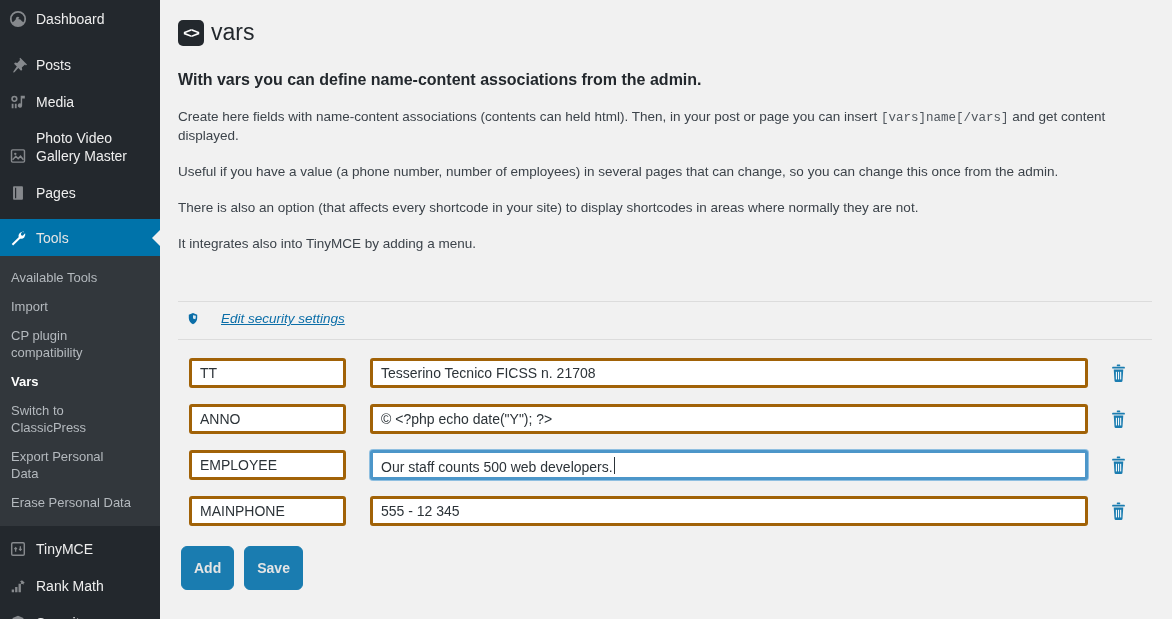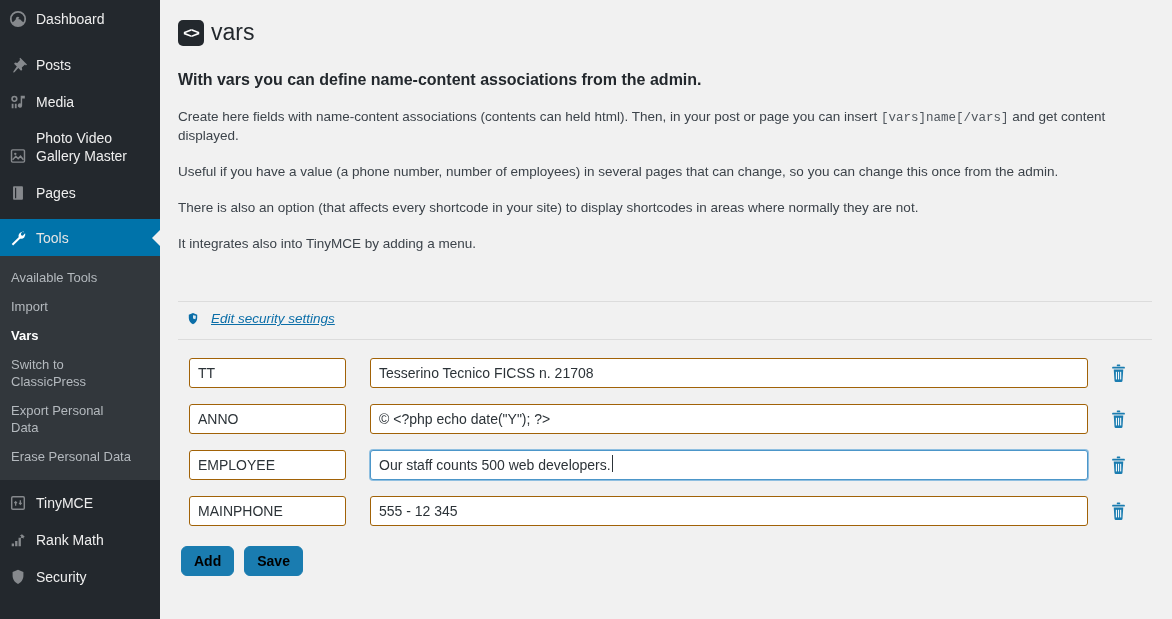--- a/index.html
+++ b/index.html
@@ -136,21 +136,21 @@
   .hr {
     border: none;
     border-top: 1px solid #dcdcdc;
     margin: 6px 0 0 0;
     height: 0;
   }
   .seclink-wrap { padding: 9px 0 9px 8px; }
   .seclink {
     display: inline-flex;
     align-items: center;
-    gap: 11px;
+    gap: 21px;
     color: #0b6ea8;
     font-size: 13.5px;
     font-style: italic;
     text-decoration: underline;
     cursor: pointer;
     line-height: 16px;
   }
   .hr2 {
     border: none;
     border-top: 1px solid #dcdcdc;
@@ -160,21 +160,21 @@
 
   
   .rows { margin-top: 18px; }
   .row {
     display: flex;
     align-items: center;
     margin-bottom: 16px;
   }
   .row .spacer-l { width: 11px; min-width: 11px; }
   .inp-name, .inp-val {
-    border: 1px solid #a16207;
+    border: 3px solid #a16207;
     background: #fff;
     border-radius: 3px;
     font-size: 14px;
     color: #2c3338;
     font-family: "Liberation Sans", sans-serif;
     padding: 0 8px;
     height: 30px;
     line-height: 28px;
     outline: none;
   }
@@ -194,26 +194,26 @@
   }
   .actions {
     display: flex;
     gap: 10px;
     margin-top: 20px;
     padding-left: 3px;
   }
   .btn {
     background: #1a7cb0;
     border: 1px solid #1a7cb0;
-    color: #000000;
+    color: #e5e5e5;
     font-size: 14px;
     font-weight: bold;
     border-radius: 6px;
     padding: 0 12px;
-    height: 30px;
+    height: 44px;
     line-height: 28px;
     cursor: pointer;
     font-family: "Liberation Sans", sans-serif;
   }
   .caret {
     display: inline-block;
     width: 1px;
     height: 17px;
     background: #2c3338;
     vertical-align: middle;
@@ -286,20 +286,21 @@
         <svg class="gi" width="18" height="18" viewBox="0 0 20 20" fill="#ffffff">
           <path d="M16.6 3.5a4.6 4.6 0 00-5.9 5.6L3 16.8 4.6 18.4l7.7-7.7a4.6 4.6 0 005.6-5.9l-2.6 2.6-1.8-.4-.4-1.8 2.5-2.7z"></path>
         </svg>
       </span>
       <span class="mi-label">Tools</span>
     </div>
 
     <div class="submenu">
       <a class="submenu-item">Available Tools</a>
       <a class="submenu-item">Import</a>
+      <a class="submenu-item">CP plugin compatibility</a>
       <a class="submenu-item current">Vars</a>
       <a class="submenu-item">Switch to ClassicPress</a>
       <a class="submenu-item">Export Personal Data</a>
       <a class="submenu-item">Erase Personal Data</a>
     </div>
 
     <div class="menu-item" style="margin-top:4px;">
       <span class="mi-icon">
         <svg class="gi" width="18" height="18" viewBox="0 0 20 20" fill="none" stroke="#a7aaad" stroke-width="1.6">
           <rect x="3" y="3" width="14" height="14" rx="1.4"></rect>

